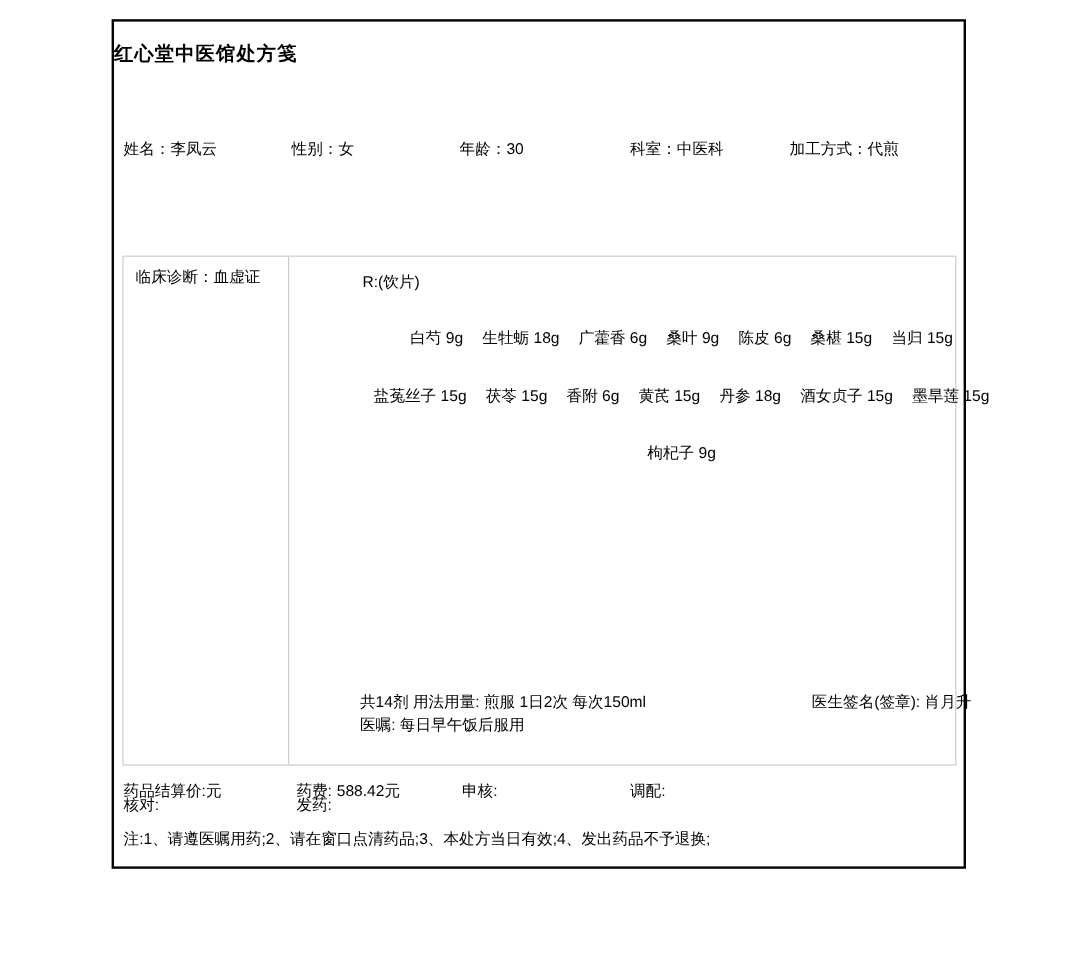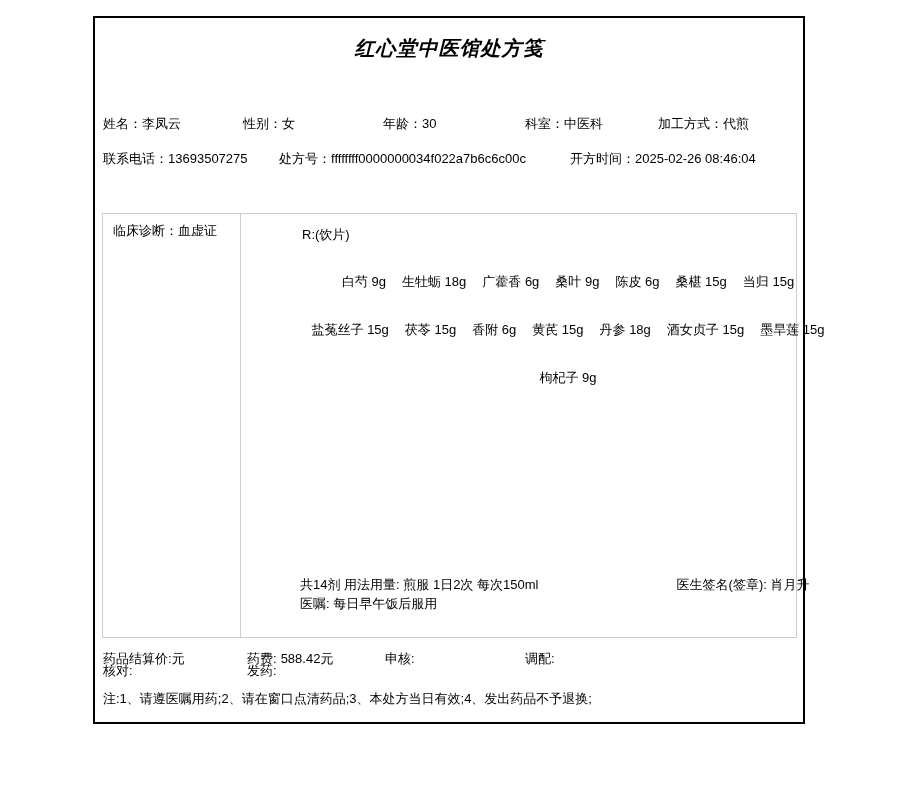--- a/index.html
+++ b/index.html
@@ -17,25 +17,24 @@
     left: 93px; top: 16px;
     width: 712px; height: 708px;
     border: 2px solid #000;
     background: #fff;
   }
 
   .sheet-title {
     position: absolute;
     left: 0; top: 17px;
     width: 100%;
-    text-align: center;
-    font-size: 20px;
+    text-align: left;
+    font-size: 16px;
     font-weight: bold;
     letter-spacing: 1px;
-    font-style: italic;
   }
 
   .info-row { position: absolute; left: 0; width: 100%; height: 18px; padding-left: 36px; }
   .info-row.r1 { top: 97px; }
   .info-row.r2 { top: 132px; }
   .field { position: absolute; white-space: nowrap; }
 
   .rx-box {
     position: absolute;
     left: 7px; top: 195px;
@@ -90,25 +89,20 @@
   <div class="sheet-title">红心堂中医馆处方笺</div>
 
   <div class="info-row r1">
     <span class="field" style="left:8px"><span>姓名：</span><span class="val">李凤云</span></span>
     <span class="field" style="left:148px"><span>性别：</span><span class="val">女</span></span>
     <span class="field" style="left:288px"><span>年龄：</span><span class="val">30</span></span>
     <span class="field" style="left:430px"><span>科室：</span><span class="val">中医科</span></span>
     <span class="field" style="left:563px"><span>加工方式：</span><span class="val">代煎</span></span>
   </div>
 
-  <div class="info-row r2">
-    <span class="field" style="left:8px"><span>联系电话：</span><span class="val">13693507275</span></span>
-    <span class="field" style="left:184px"><span>处方号：</span><span class="val">ffffffff0000000034f022a7b6c6c00c</span></span>
-    <span class="field" style="left:475px"><span>开方时间：</span><span class="val">2025-02-26 08:46:04</span></span>
-  </div>
 
   <div class="rx-box">
     <div class="diag-cell">
       <span>临床诊断：</span><span>血虚证</span>
     </div>
     <div class="rx-cell">
       <div class="rx-header">R:(饮片)</div>
       <div class="med-list">
           <div class="med-line"><span class="med-item">白芍 9g</span><span class="med-item">生牡蛎 18g</span><span class="med-item">广藿香 6g</span><span class="med-item">桑叶 9g</span><span class="med-item">陈皮 6g</span><span class="med-item">桑椹 15g</span><span class="med-item">当归 15g</span></div>
           <div class="med-line"><span class="med-item">盐菟丝子 15g</span><span class="med-item">茯苓 15g</span><span class="med-item">香附 6g</span><span class="med-item">黄芪 15g</span><span class="med-item">丹参 18g</span><span class="med-item">酒女贞子 15g</span><span class="med-item">墨旱莲 15g</span></div>

